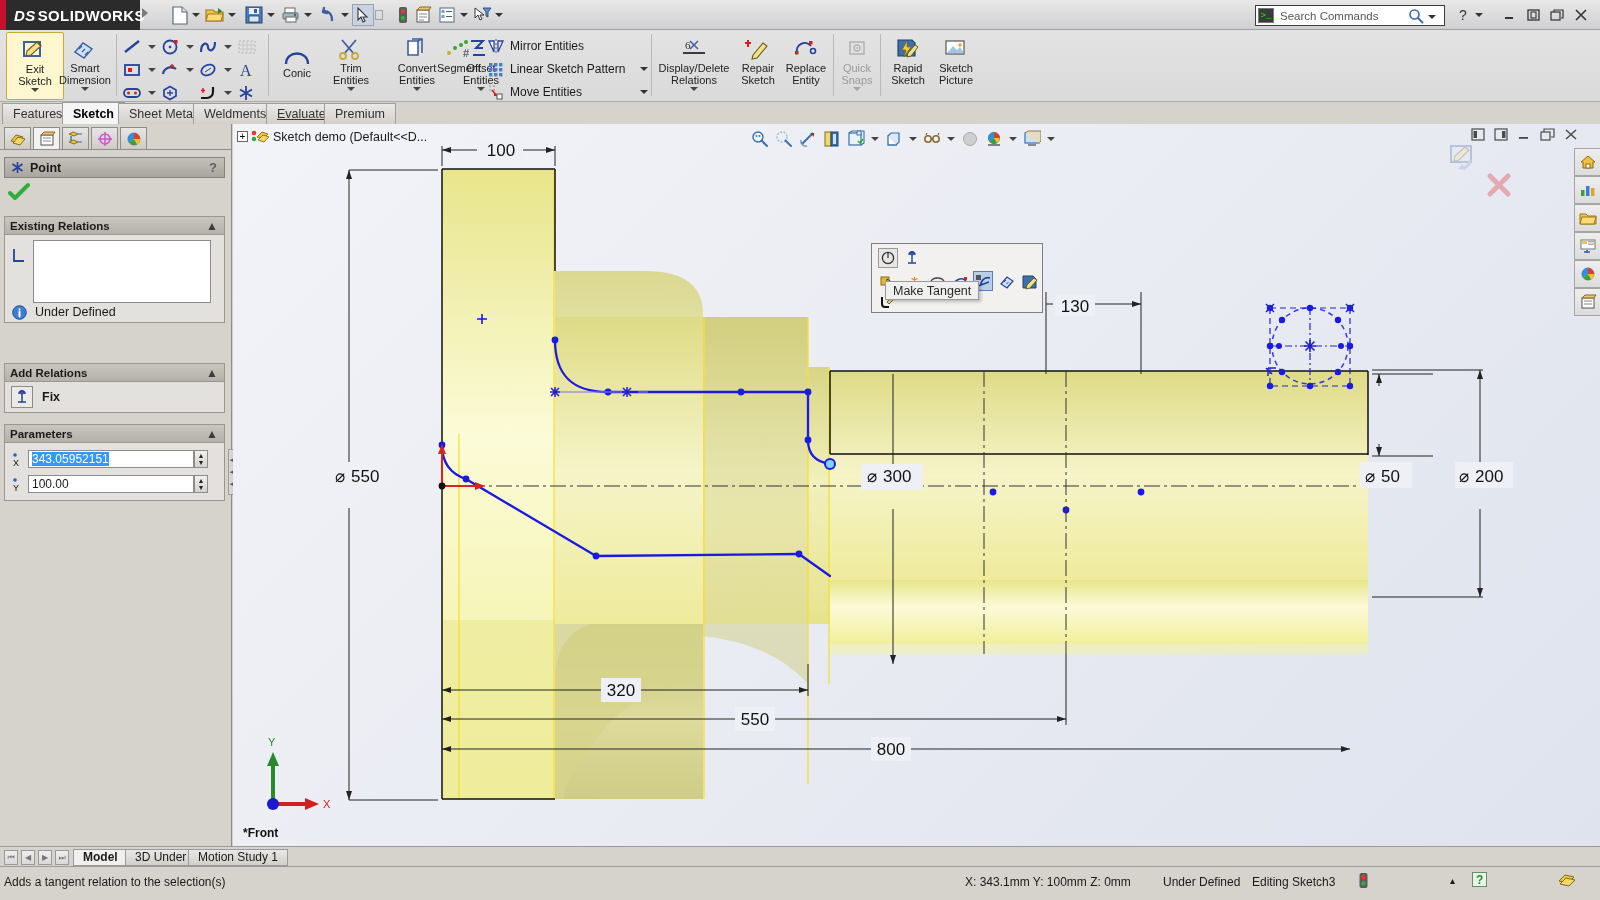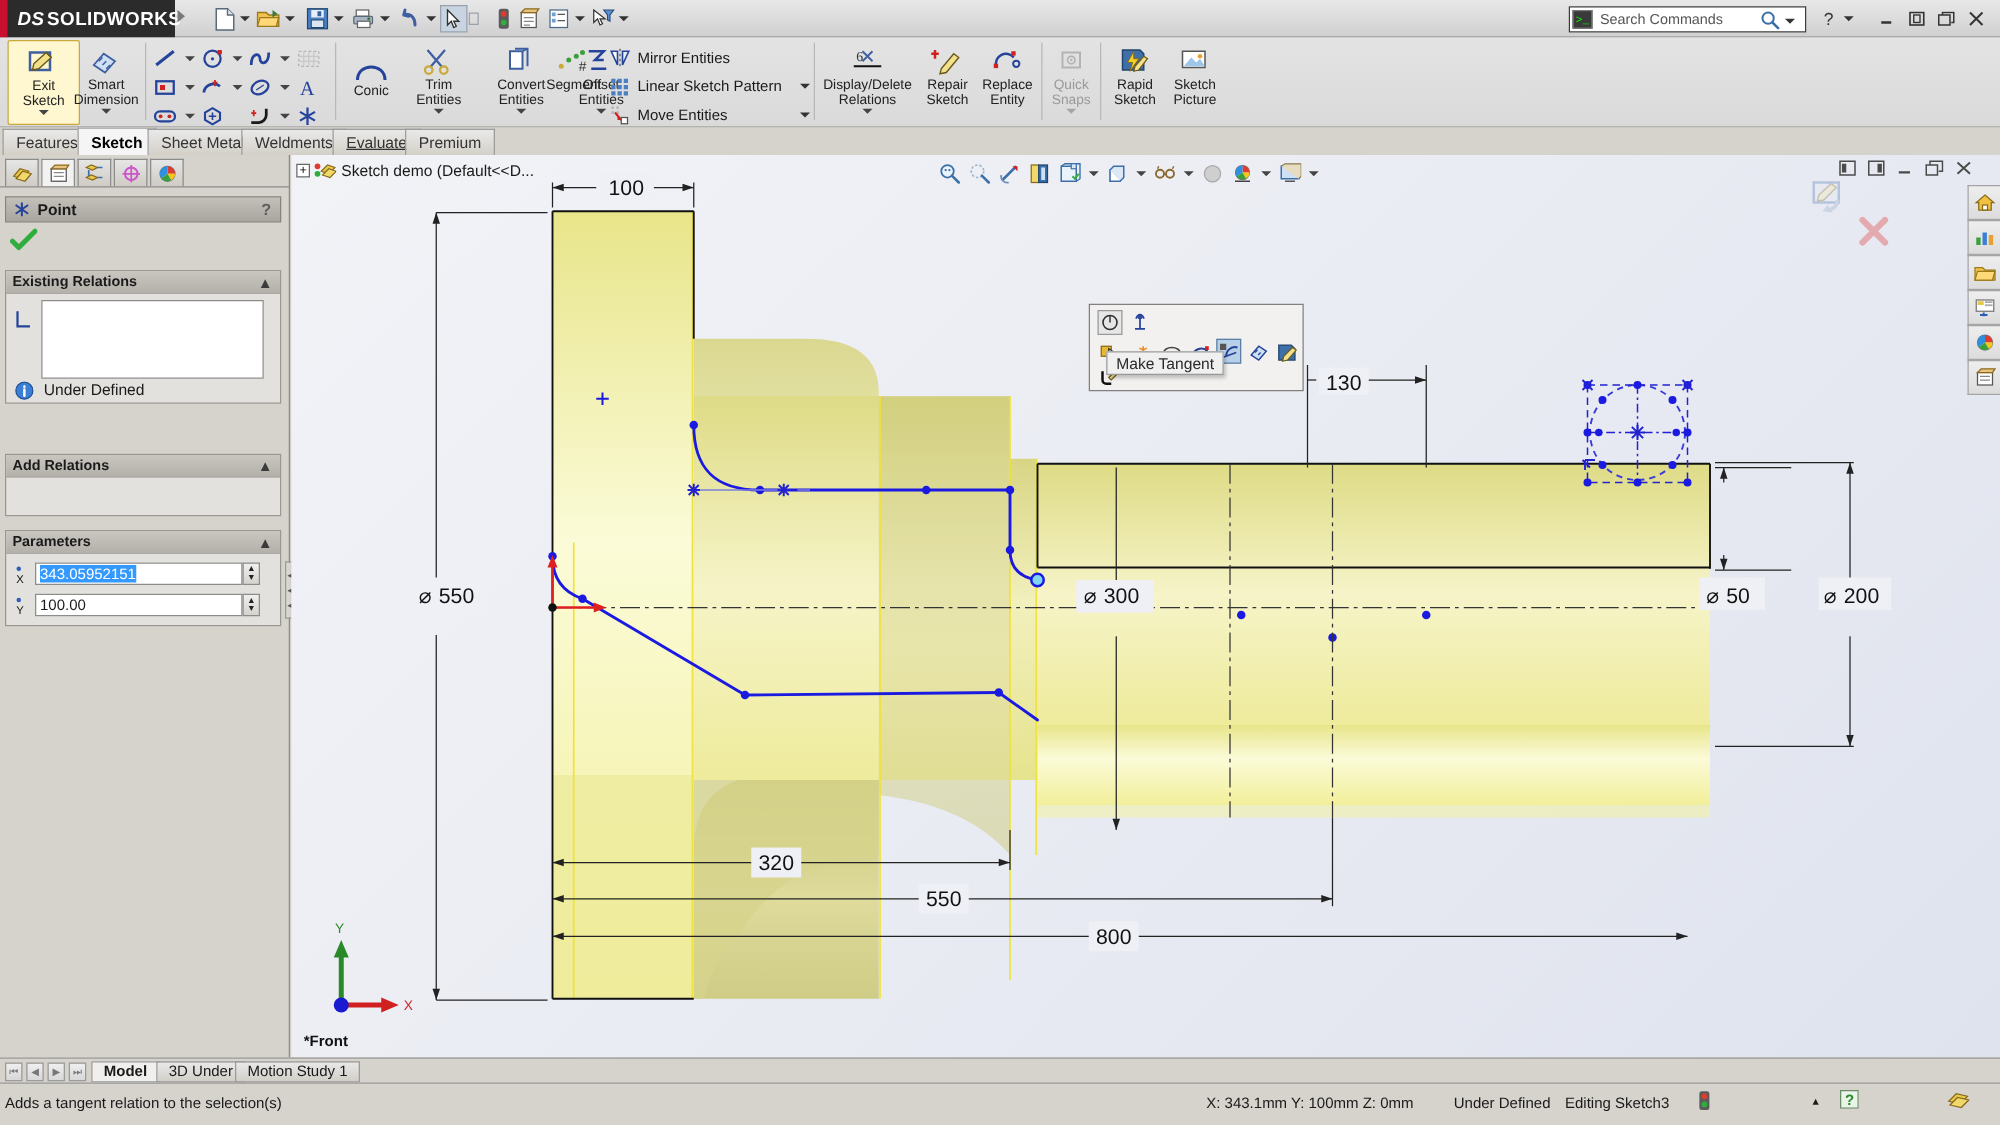--- a/index.html
+++ b/index.html
@@ -784,20 +784,29 @@
             </svg>
         </span>
         <span style="font-size:12.5px;">Under Defined</span>
       </div>
     </div>
 
     <div class="pm-group" style="top:239px;height:50px;">
       <div class="pm-grp-title">
         <span>Add Relations</span>
         <span class="chev">▲</span>
+      </div>
+      <div style="display:flex;align-items:center;height:30px;padding-left:6px;">
+        <span style="border:1px solid #8c8c8c;background:#eceae6;width:22px;height:22px;display:flex;align-items:center;justify-content:center;">
+          <svg width="16" height="16" viewBox="0 0 16 16">
+              <path d="M8 2v11M4 13h8M5 5a3 3 0 0 1 6 0" fill="none" stroke="#26439c" stroke-width="1.5"></path>
+              <circle cx="8" cy="3.2" r="1.6" fill="none" stroke="#26439c" stroke-width="1.3"></circle>
+            </svg>
+        </span>
+        <span style="margin-left:9px;font-weight:bold;font-size:12.5px;">Fix</span>
       </div>
     </div>
 
     <div class="pm-group" style="top:300px;height:77px;">
       <div class="pm-grp-title">
         <span>Parameters</span>
         <span class="chev">▲</span>
       </div>
       <div class="pm-row" style="margin:7px 0 0 5px;">
         <span style="width:18px;text-align:center;">

